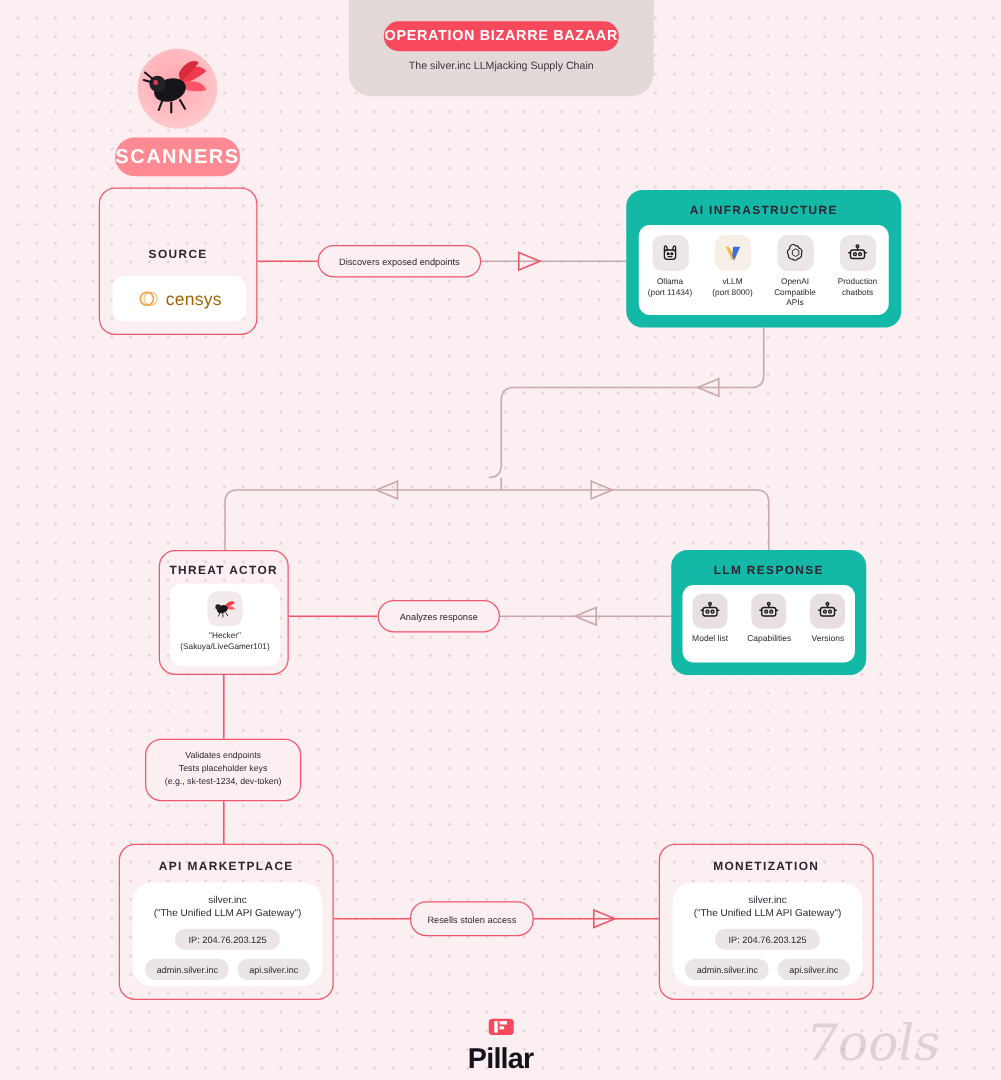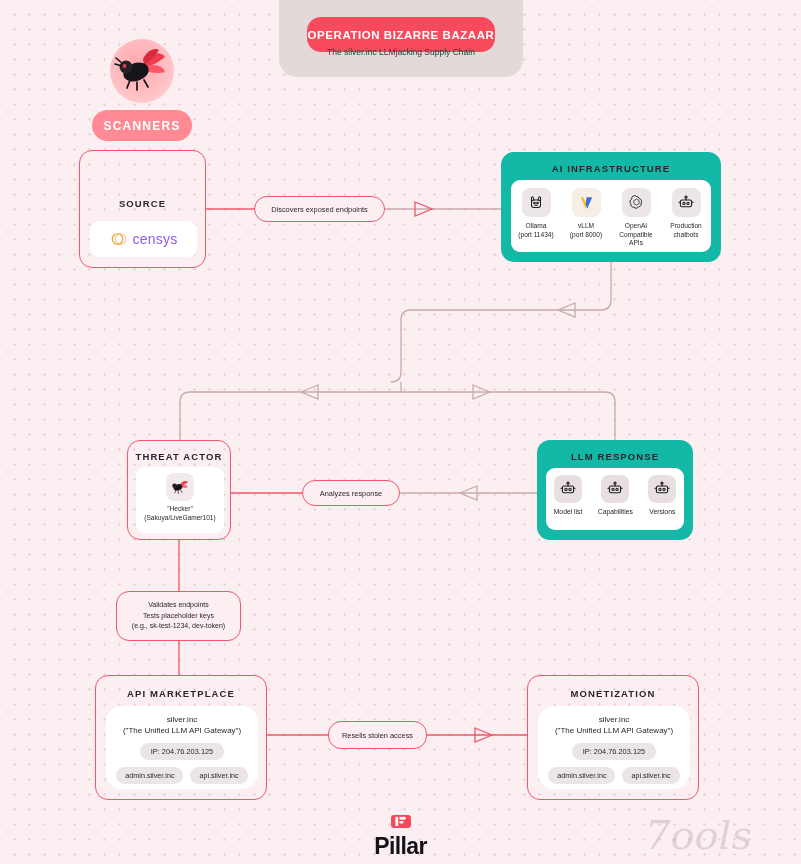--- a/index.html
+++ b/index.html
@@ -27,21 +27,21 @@
 
   
   #title-card {
     left: 279px; top: 0px; width: 244px; height: 77px;
     background: #e3d9d9;
     border-bottom-left-radius: 18px;
     border-bottom-right-radius: 18px;
   }
   #title-pill {
     position: absolute; left: 28px; top: 17px;
-    width: 188px; height: 35px;
+    width: 188px; height: 24px;
     background: #f94a5d;
     border-radius: 14px;
     color: #ffffff;
     font-size: 11.5px;
     font-weight: bold;
     letter-spacing: 0.55px;
     display: flex; align-items: center; justify-content: center;
     text-align: center;
     box-sizing: border-box;
   }
@@ -57,21 +57,21 @@
   #fly-logo-bg {
     position: absolute; inset: 0;
     border-radius: 50%;
     background: radial-gradient(circle at 45% 40%, #ffa8ae 0%, #ffbfc3 55%, #ffd8da 100%);
   }
   #scanners-pill {
     left: 92px; top: 110px; width: 100px; height: 31px;
     background: #ff8a93;
     border-radius: 16px;
     color: #ffffff;
-    font-size: 12px;
+    font-size: 16px;
     font-weight: bold;
     letter-spacing: 1.2px;
     display: flex; align-items: center; justify-content: center;
   }
 
   
   .group-red {
     border: 1.6px solid #f0576a;
     border-radius: 13px;
     background: transparent;
@@ -100,21 +100,21 @@
   
   #source-group { left: 79px; top: 150px; width: 127px; height: 118px; }
   #source-title { top: 11px; margin-top: 36px; }
   #source-shodan { left: 10px; top: 29px; width: 107px; height: 36px;
     display: flex; align-items: center; justify-content: center; gap: 5px; }
   #source-censys { left: 10px; top: 70px; width: 107px; height: 36px;
     display: flex; align-items: center; justify-content: center; gap: 5px; }
   .shodan-text { display: flex; flex-direction: column; line-height: 1; }
   .shodan-name { font-size: 9px; font-weight: bold; letter-spacing: .4px; color: #1d1d1d; }
   .shodan-tag { font-size: 3.3px; letter-spacing: .25px; color: #555; margin-top: 1.5px; }
-  .censys-name { font-size: 14px; color: #8b5cf6; letter-spacing: .2px; }
+  .censys-name { font-size: 14px; color: #a16207; letter-spacing: .2px; }
 
   
   #ai-group { left: 501px; top: 152px; width: 220px; height: 110px; }
   #ai-title { top: 11px; }
   #ai-card { left: 10px; top: 28px; width: 200px; height: 72px;
     display: flex; align-items: flex-start; justify-content: space-around; padding-top: 8px; }
   .tile { width: 44px; display: flex; flex-direction: column; align-items: center; }
   .tile-icon {
     width: 29px; height: 29px; border-radius: 8px;
     background: #ede6e6;

